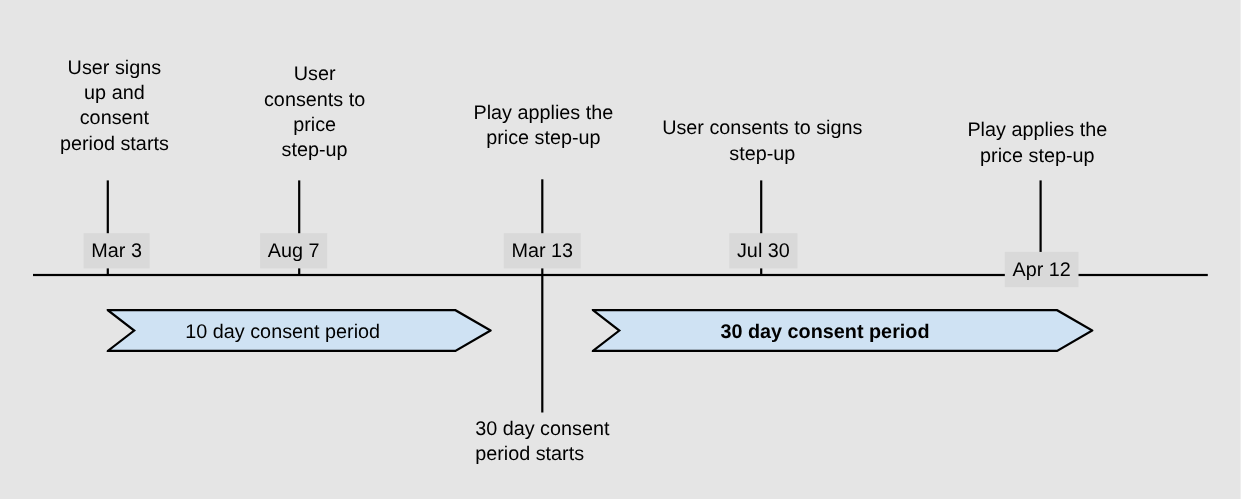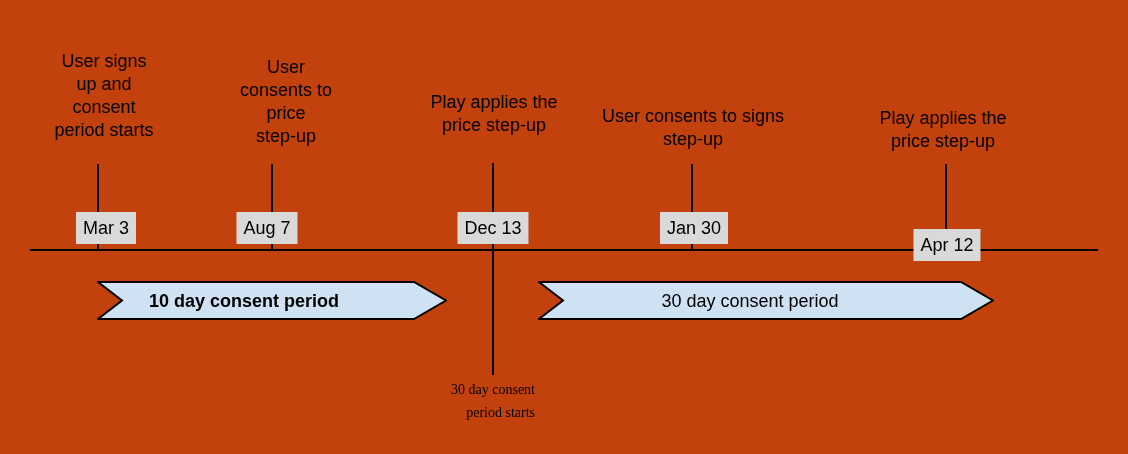--- a/index.html
+++ b/index.html
@@ -4,21 +4,21 @@
 <style>
   html, body {
     margin: 0;
     padding: 0;
     background: #ffffff;
   }
   .canvas {
     position: relative;
     width: 1128px;
     height: 454px;
-    background: #c2410c;
+    background: #e5e5e5;
     overflow: hidden;
     font-family: "Liberation Sans", sans-serif;
     color: var(--text-color, #000000);
   }
   .axis {
     position: absolute;
     left: 30px;
     top: 249px;
     width: 1068px;
     height: 2px;
@@ -70,27 +70,26 @@
     text-align: center;
     font-size: 18px;
     line-height: 20px;
     color: var(--text-color, #000000);
     z-index: 3;
   }
   .note-label {
     position: absolute;
     transform: translateX(-50%);
     width: max-content;
-    text-align: right;
+    text-align: left;
     white-space: pre-line;
-    font-size: 14px;
+    font-size: 18px;
     line-height: 23px;
     color: var(--text-color, #000000);
     z-index: 2;
-    font-family: Liberation Serif, serif;
   }
 </style>
 </head>
 <body>
 
 <div class="canvas">
 
   <div class="axis"></div>
 
   <div class="event-label" style="left:104px; top:50px;">User signs
@@ -103,38 +102,38 @@
   <div class="event-label" style="left:286px; top:56px;">User
 consents to
 price
 step-up</div>
   <div class="tick" style="left:271px; top:164px; height:86px;"></div>
   <div class="date-chip" style="left:267px; top:212px;">Aug 7</div>
 
   <div class="event-label" style="left:494px; top:91px;">Play applies the
 price step-up</div>
   <div class="tick" style="left:492px; top:163px; height:212px;"></div>
-  <div class="date-chip" style="left:493px; top:212px;">Dec 13</div>
+  <div class="date-chip" style="left:493px; top:212px;">Mar 13</div>
 
   <div class="event-label" style="left:693px; top:105px;">User consents to signs
 step-up</div>
   <div class="tick" style="left:691px; top:164px; height:86px;"></div>
-  <div class="date-chip" style="left:694px; top:212px;">Jan 30</div>
+  <div class="date-chip" style="left:694px; top:212px;">Jul 30</div>
 
   <div class="event-label" style="left:943px; top:107px;">Play applies the
 price step-up</div>
   <div class="tick" style="left:945px; top:164px; height:86px;"></div>
   <div class="date-chip" style="left:947px; top:229px;">Apr 12</div>
 
   <svg class="banner" style="left:97px; top:281px;" width="350" height="39" viewBox="0 0 350 39">
     <polygon points="1,1 317,1 349,19.5 317,38 1,38 25,19.5"></polygon>
   </svg>
-  <div class="banner-text" style="left:244px; top:291px;font-weight:bold;">10 day consent period</div>
+  <div class="banner-text" style="left:257px; top:291px;">10 day consent period</div>
 
   <svg class="banner" style="left:538px; top:281px;" width="456" height="39" viewBox="0 0 456 39">
     <polygon points="1,1 423,1 455,19.5 423,38 1,38 25,19.5"></polygon>
   </svg>
-  <div class="banner-text" style="left:750px; top:291px;">30 day consent period</div>
+  <div class="banner-text" style="left:750px; top:291px;font-weight:bold;">30 day consent period</div>
 
   <div class="note-label" style="left:493px; top:378px;">30 day consent
 period starts</div>
 
 </div>
 
 </body></html>

